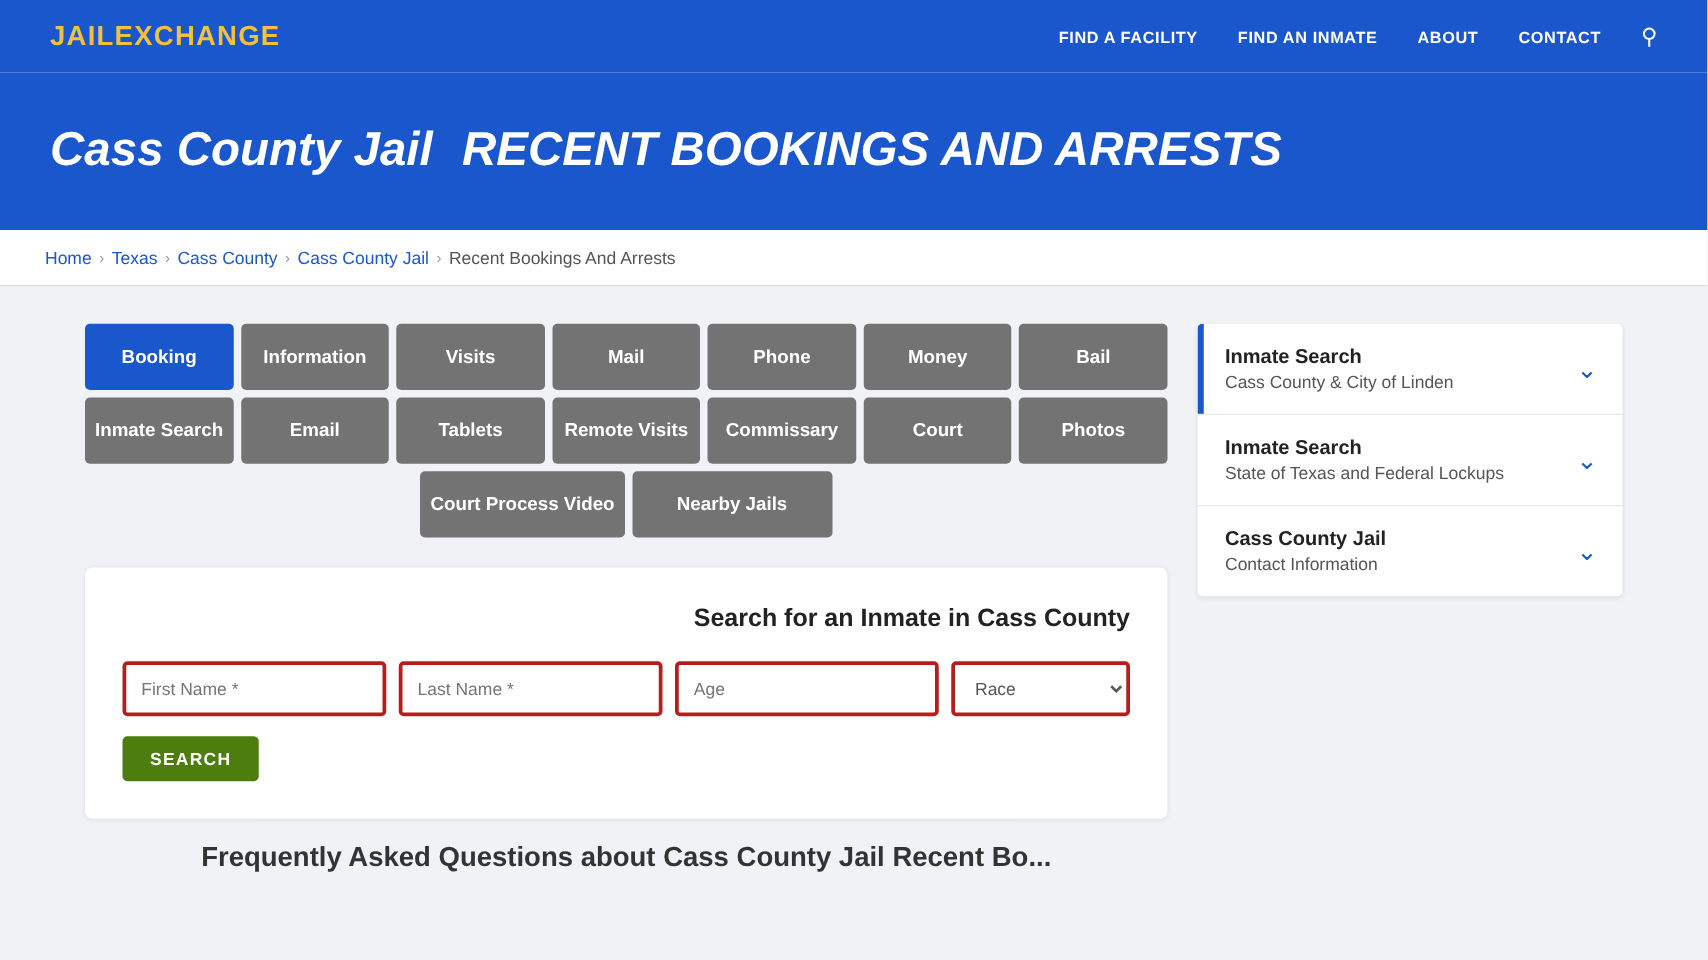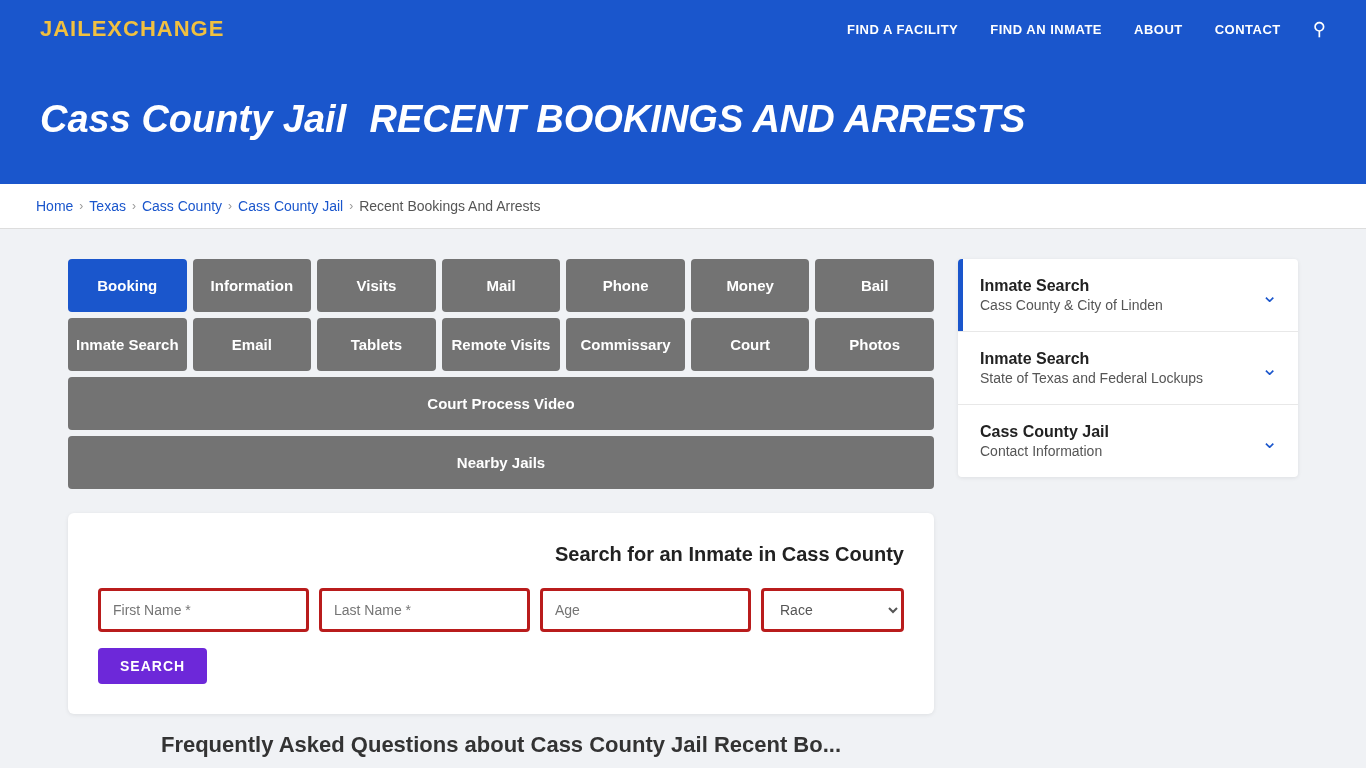--- a/index.html
+++ b/index.html
@@ -98,21 +98,20 @@
       display: grid;
       grid-template-columns: repeat(7, 1fr);
       gap: 6px;
       margin-bottom: 6px;
     }
     .tabs-grid-row3 {
       display: flex;
       justify-content: center;
       gap: 6px;
       margin-bottom: 24px;
-      flex-direction: column;
     }
     .tab-btn {
       background: #737373;
       color: #fff;
       border: none;
       border-radius: 4px;
       padding: 18px 8px;
       font-size: 15px;
       font-weight: 600;
       cursor: pointer;
@@ -146,21 +145,21 @@
     .search-form-row input, .search-form-row select {
       flex: 1;
       padding: 10px 12px;
       border: 3px solid #b91c1c;
       border-radius: 4px;
       font-size: 14px;
       color: #555;
       background: #fff;
     }
     .search-btn {
-      background: #6d28d9;
+      background: #4d7c0f;
       color: #fff;
       border: none;
       border-radius: 4px;
       padding: 10px 22px;
       font-size: 14px;
       font-weight: 700;
       letter-spacing: 1px;
       cursor: pointer;
     }
 

